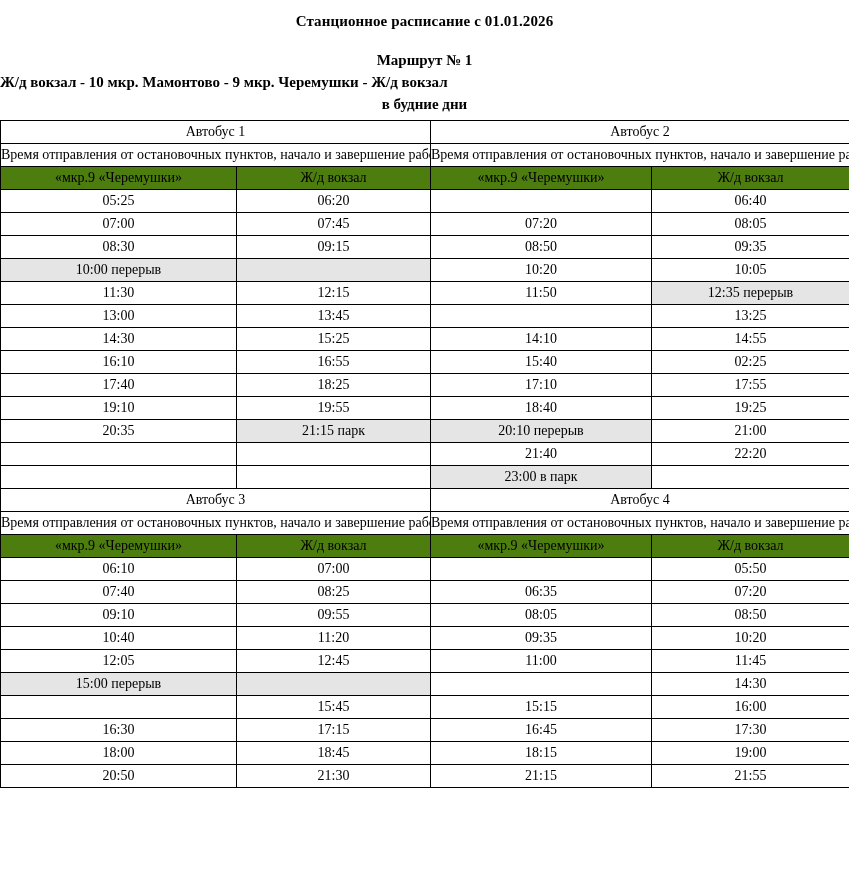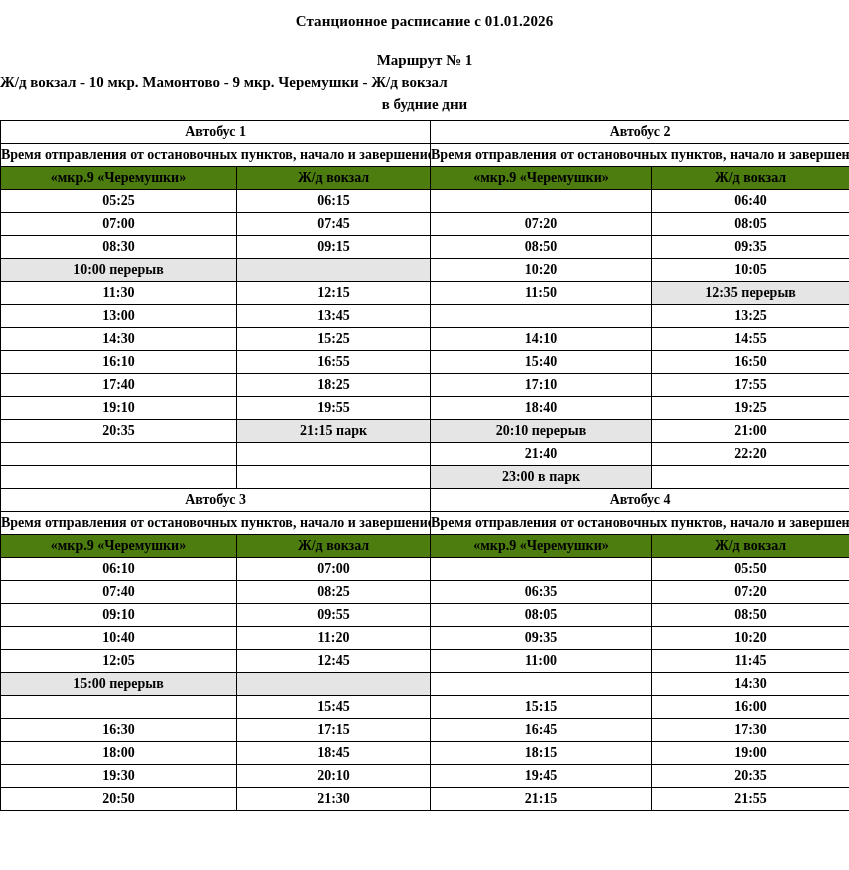--- a/index.html
+++ b/index.html
@@ -51,21 +51,20 @@
     line-height: 22px;
     padding-bottom: 5px;
   }
 
   
   table.sched {
     border-collapse: collapse;
     table-layout: fixed;
     width: 849px;
     font-size: 14px;
-    font-weight: bold;
   }
   table.sched td {
     border: 1px solid #000000;
     text-align: center;
     vertical-align: middle;
     padding: 0;
     height: 22px;
     line-height: 20px;
     font-size: 14px;
     overflow: hidden;
@@ -125,21 +124,21 @@
           <td class="desc" colspan="2">Время отправления от остановочных пунктов, начало и завершение работы автобуса на маршруте</td>
         </tr>
         <tr>
           <td class="stop-head">«мкр.9 «Черемушки»</td>
           <td class="stop-head">Ж/д вокзал</td>
           <td class="stop-head">«мкр.9 «Черемушки»</td>
           <td class="stop-head">Ж/д вокзал</td>
         </tr>
         <tr>
           <td>05:25</td>
-          <td>06:15</td>
+          <td>06:20</td>
           <td class="empty"></td>
           <td>06:40</td>
         </tr>
         <tr>
           <td>07:00</td>
           <td>07:45</td>
           <td>07:20</td>
           <td>08:05</td>
         </tr>
         <tr>
@@ -169,21 +168,21 @@
         <tr>
           <td>14:30</td>
           <td>15:25</td>
           <td>14:10</td>
           <td>14:55</td>
         </tr>
         <tr>
           <td>16:10</td>
           <td>16:55</td>
           <td>15:40</td>
-          <td>16:50</td>
+          <td>02:25</td>
         </tr>
         <tr>
           <td>17:40</td>
           <td>18:25</td>
           <td>17:10</td>
           <td>17:55</td>
         </tr>
         <tr>
           <td>19:10</td>
           <td>19:55</td>
@@ -270,26 +269,20 @@
           <td>16:45</td>
           <td>17:30</td>
         </tr>
         <tr>
           <td>18:00</td>
           <td>18:45</td>
           <td>18:15</td>
           <td>19:00</td>
         </tr>
         <tr>
-          <td>19:30</td>
-          <td>20:10</td>
-          <td>19:45</td>
-          <td>20:35</td>
-        </tr>
-        <tr>
           <td>20:50</td>
           <td>21:30</td>
           <td>21:15</td>
           <td>21:55</td>
         </tr>
       </tbody>
   </table>
 
 </div>
 

